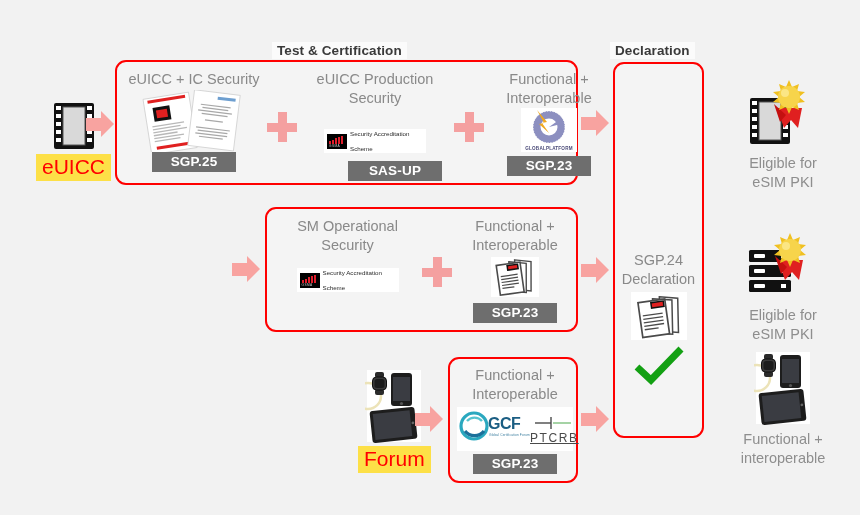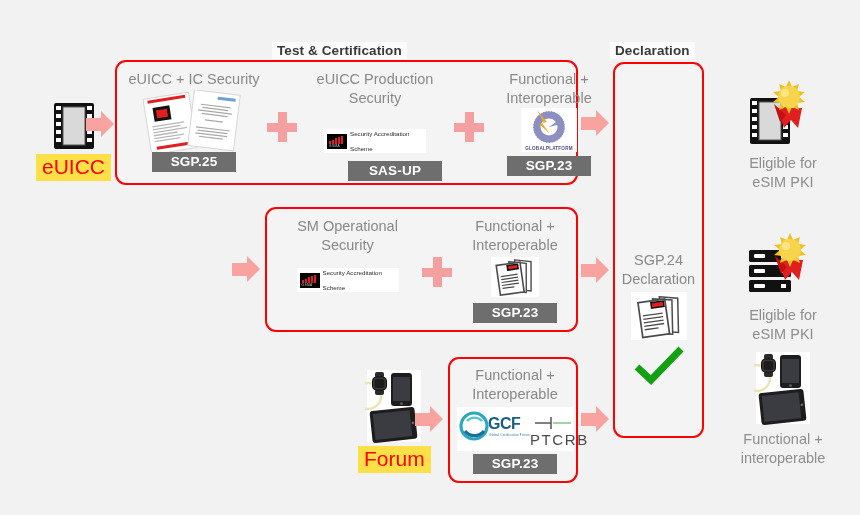--- a/index.html
+++ b/index.html
@@ -128,21 +128,21 @@
   }
 
   
   .gcf-logo{background:#ffffff;position:relative;}
   .gcf-text{
     position:absolute;font-weight:bold;color:#1b5e83;
     font-size:16px;letter-spacing:-.5px;
   }
   .gcf-sub{position:absolute;font-size:3.3px;color:#3d7fa0;letter-spacing:.1px;}
   .ptcrb-text{
-    position:absolute;font-size:15px;color:#4a4a4a;letter-spacing:1.6px;
+    position:absolute;font-size:12px;color:#4a4a4a;letter-spacing:1.6px;text-decoration:underline;
   }
 </style>
 </head>
 <body>
 
 <div id="stage">
 
   <div class="col-header" style="left:272px;top:42px;">Test &amp; Certification</div>
   <div class="col-header" style="left:610px;top:42px;">Declaration</div>
 

